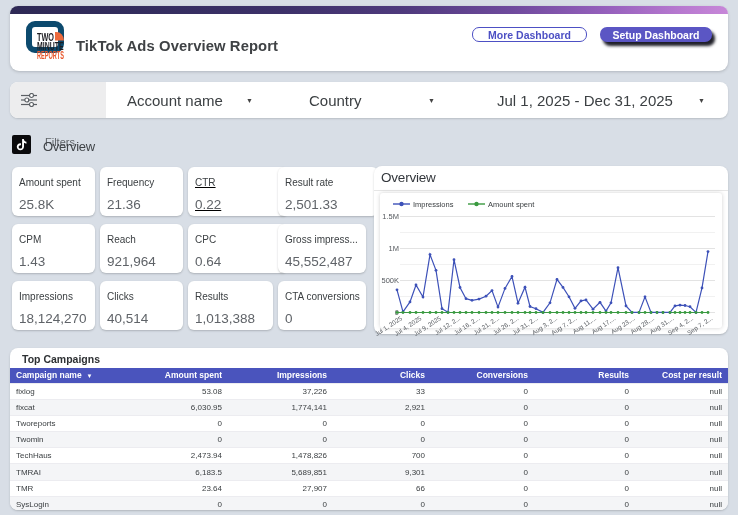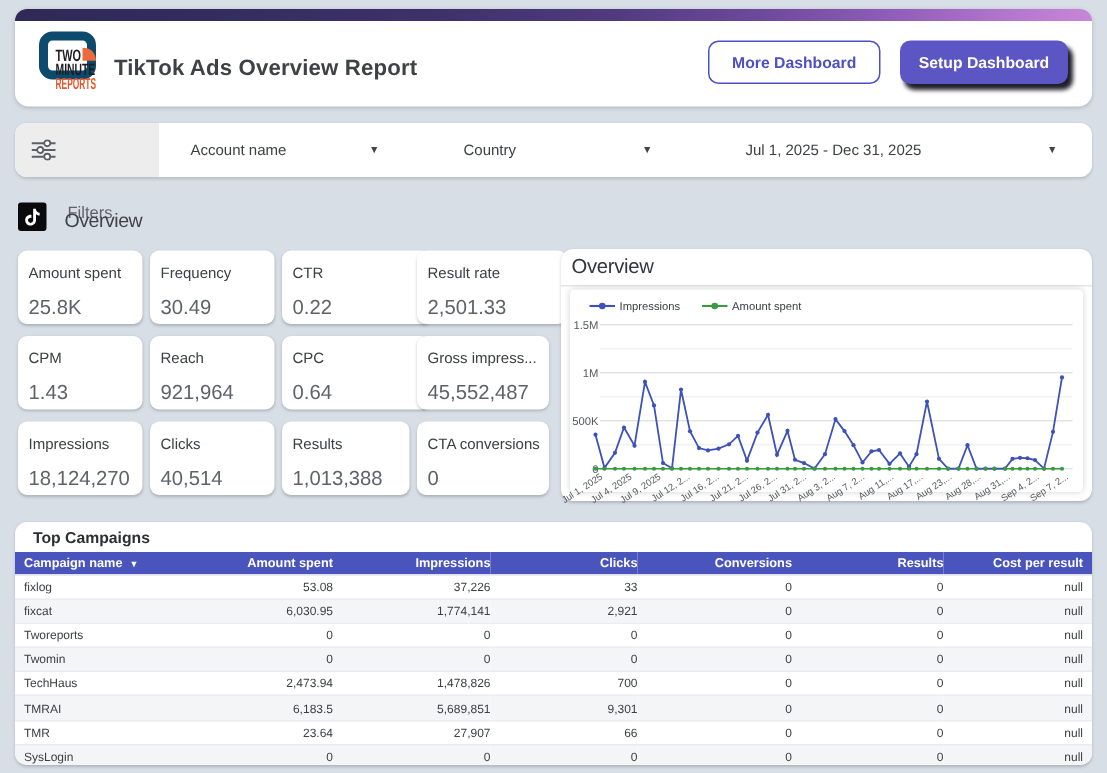--- a/index.html
+++ b/index.html
@@ -6,28 +6,28 @@
   html,body { width:738px; height:515px; overflow:hidden; }
   body { background:#d8dee6; font-family:"Liberation Sans", sans-serif; position:relative; }
   .abs { position:absolute; }
 
   
   #headerCard { left:10px; top:6px; width:718px; height:65px; background:#fff; border-radius:9px; box-shadow:0 1px 3px rgba(60,64,67,.25); }
   #gradBar { left:10px; top:6px; width:718px; height:8px; border-radius:9px 9px 0 0;
     background:linear-gradient(90deg,#2e2955 0%,#332d5e 18%,#3d3169 38%,#4f3a7d 55%,#6f4a9d 70%,#9560bc 83%,#b678cf 93%,#c787d8 100%); }
   #logo { left:26px; top:21px; width:38px; height:32px; border:6px solid #0c4a6e; border-radius:9px; background:#fff; }
   #hTitle { left:76px; top:38px; font-size:14.8px; font-weight:bold; color:#3f4245; letter-spacing:0.1px; }
-  .btn { top:27px; height:29px; border-radius:7px; font-size:10.5px; font-weight:bold; display:flex; align-items:center; justify-content:center; }
+  .btn { top:27px; height:15px; border-radius:7px; font-size:10.5px; font-weight:bold; display:flex; align-items:center; justify-content:center; }
   #btnMore { left:472px; width:115px; background:#fff; border:1.5px solid #4d50c4; color:#4d50c4; }
   #btnSetup { left:600px; width:112px; background:#5b56c4; color:#fff; box-shadow:3px 4px 3px rgba(8,8,18,.9); }
 
   
   #filterBar { left:10px; top:82px; width:718px; height:36px; background:#fff; border-radius:8px; box-shadow:0 1px 2px rgba(60,64,67,.2); }
   #filterSeg { left:10px; top:82px; width:96px; height:36px; background:#ededee; border-radius:8px 0 0 8px; }
-  .fitem { top:82px; height:36px; display:flex; align-items:center; font-size:10px; color:#3c4043; }
+  .fitem { top:82px; height:36px; display:flex; align-items:center; font-size:15px; color:#3c4043; }
   .caret { font-size:7px; color:#444; }
 
   
   #ttIcon { left:12px; top:135px; width:19px; height:19px; background:#0a0a0c; border-radius:2px; display:flex; align-items:center; justify-content:center; }
   #ovLabel { left:43px; top:139px; font-size:13px; font-weight:normal; color:#3f4347; letter-spacing:-0.3px; }
 
   
   .kpi { background:#fff; border-radius:6px; box-shadow:0 1px 2px rgba(60,64,67,.28); width:83px; height:49px; padding:10px 0 0 7px; }
   .kpi .lb { font-size:10px; color:#3c4043; white-space:nowrap; overflow:hidden; }
   .kpi .vl { font-size:13.5px; color:#5f6368; margin-top:9px; white-space:nowrap; }
@@ -95,23 +95,23 @@
     </svg>
   </div>
   <div class="abs" id="ovLabel">Overview</div>
 
   <div class="abs kpi" style="left:12px;top:167px;">
     <div class="lb">Amount spent</div>
     <div class="vl">25.8K</div>
   </div>
   <div class="abs kpi" style="left:100px;top:167px;">
     <div class="lb">Frequency</div>
-    <div class="vl">30.49</div>
-  </div>
-  <div class="abs kpi" style="left:188px;top:167px;width:100px;">
+    <div class="vl">21.36</div>
+  </div>
+  <div class="abs kpi" style="left:188px;top:167px;width:100px;text-decoration:underline;">
     <div class="lb">CTR</div>
     <div class="vl">0.22</div>
   </div>
   <div class="abs kpi" style="left:278px;top:167px;width:100px;">
     <div class="lb">Result rate</div>
     <div class="vl">2,501.33</div>
   </div>
   <div class="abs kpi" style="left:12px;top:224px;">
     <div class="lb">CPM</div>
     <div class="vl">1.43</div>

